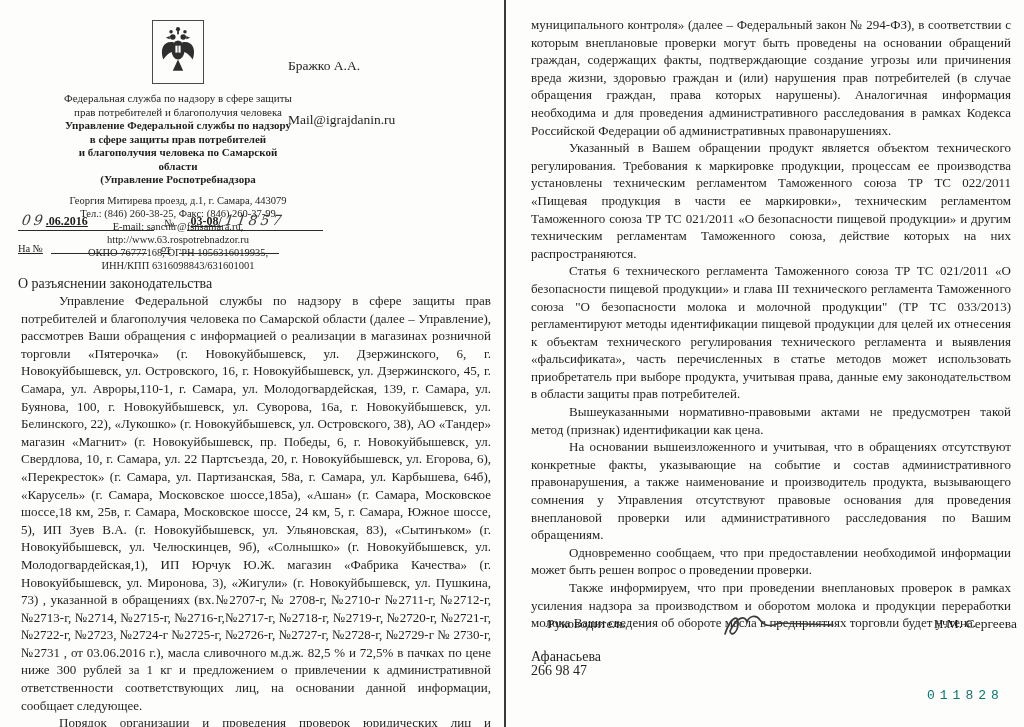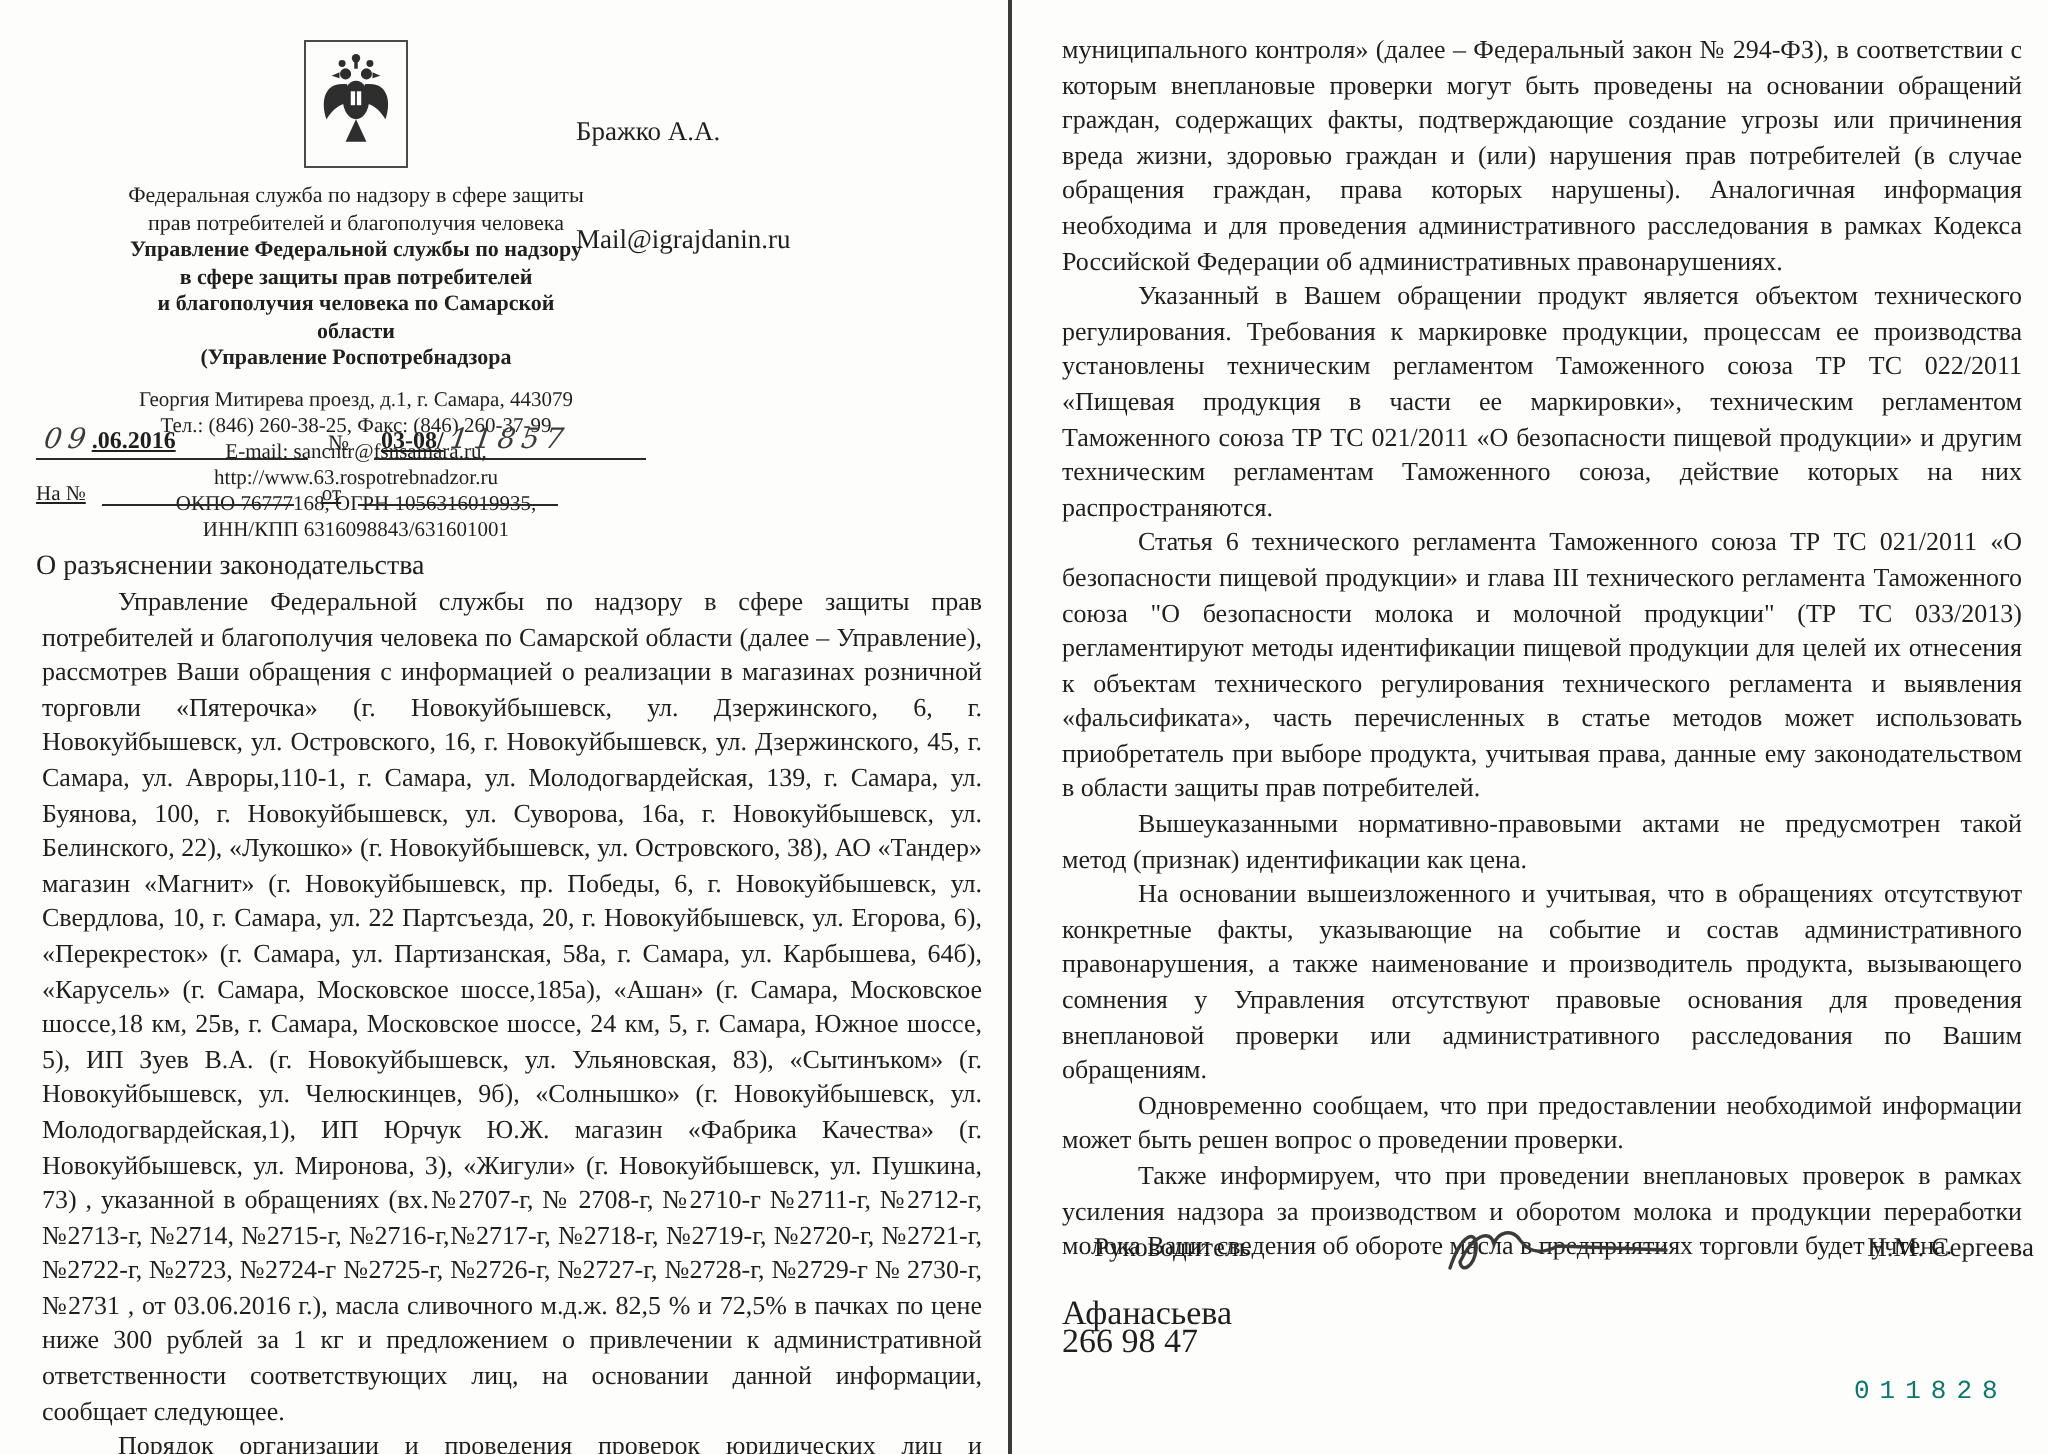--- a/index.html
+++ b/index.html
@@ -48,21 +48,21 @@
   .body-text{font-size:13px;line-height:17.6px;text-align:justify;}
   .body-text p{margin:0;text-indent:38px;}
   .body-text p.no-indent{text-indent:0;}
   #left-body{position:absolute;left:21px;top:292px;width:470px;}
   #right-body{position:absolute;left:24px;top:16px;width:480px;}
 
   
   .sig-row{position:absolute;left:40px;top:578px;width:470px;
     display:flex;align-items:flex-start;justify-content:space-between;font-size:13.5px;margin-top:38px;}
   .sig-scribble{margin-top:-8px;}
-  .executor{position:absolute;left:24px;top:650px;font-size:17px;line-height:14px;}
+  .executor{position:absolute;left:24px;top:650px;font-size:14px;line-height:14px;}
   .stamp-number{position:absolute;left:420px;top:688px;
     font-family:"Liberation Mono", monospace;font-size:13px;color:#0f766e;letter-spacing:5px;}
 </style>
 </head>
 <body>
 
 <div class="page" id="page-left">
 
   <div class="letterhead">
     <div class="emblem-box">

